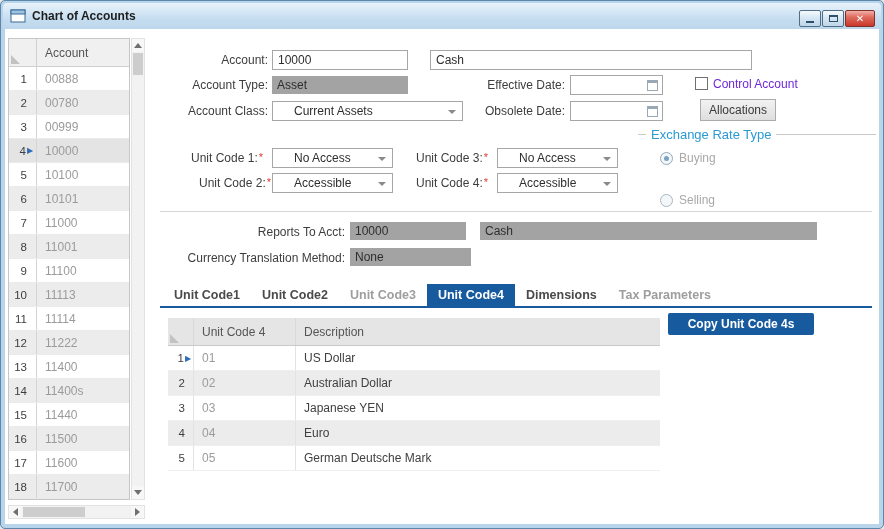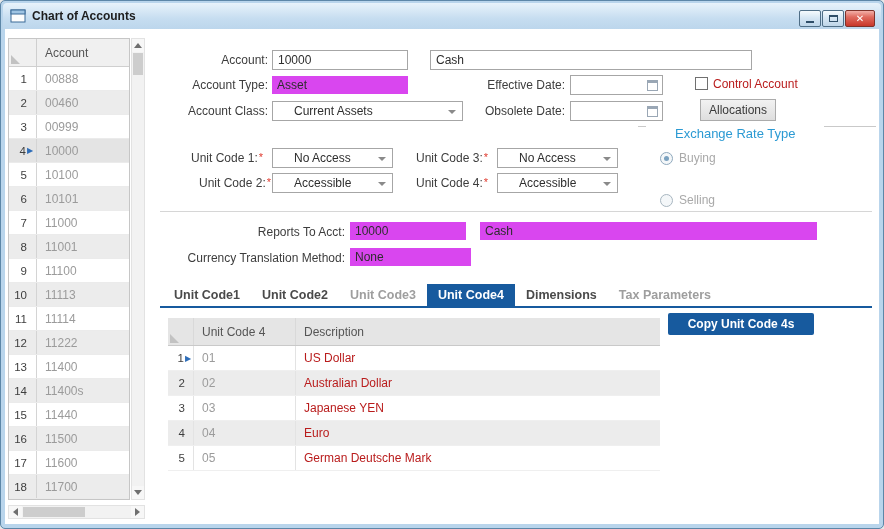--- a/index.html
+++ b/index.html
@@ -49,38 +49,38 @@
   .tri-down{width:0;height:0;border-left:4px solid transparent;border-right:4px solid transparent;border-top:5px solid #6f6f6f;}
   .tri-left{width:0;height:0;border-top:4px solid transparent;border-bottom:4px solid transparent;border-right:5px solid #6f6f6f;}
   .tri-right{width:0;height:0;border-top:4px solid transparent;border-bottom:4px solid transparent;border-left:5px solid #6f6f6f;}
   .sb-thumb-v{position:absolute;left:1px;top:14px;width:10px;height:22px;background:#cdcdcd;}
   .sb-thumb-h{position:absolute;left:14px;top:1px;width:62px;height:10px;background:#cdcdcd;}
 
   
   .lbl{position:absolute;font-size:12px;color:#3d3d3d;text-align:right;}
   .field{position:absolute;height:20px;border:1px solid #a6a6a6;background:#fff;font-size:12px;color:#2e2e2e;
     display:flex;align-items:center;padding-left:5px;}
-  .ro{position:absolute;height:18px;background:#d946ef;font-size:12px;color:#2e2e2e;
+  .ro{position:absolute;height:18px;background:#a3a3a3;font-size:12px;color:#2e2e2e;
     display:flex;align-items:center;padding-left:5px;}
   .dd{position:absolute;height:20px;border:1px solid #a6a6a6;background:#fff;font-size:12px;color:#2e2e2e;
     display:flex;align-items:center;padding-left:21px;}
   .dd-arrow{position:absolute;right:6px;top:8px;width:0;height:0;border-left:4px solid transparent;
     border-right:4px solid transparent;border-top:4px solid #8a8a8a;}
   .cal-icon{position:absolute;right:4px;top:4px;width:11px;height:11px;border:1px solid #9aa7b5;
     border-top:3px solid #9aa7b5;background:#fff;}
   .req{color:#e03b2f;font-size:11px;vertical-align:top;margin-left:1px;}
-  .chk-row{position:absolute;display:flex;align-items:center;font-size:12px;color:#b91c1c;height:15px;}
+  .chk-row{position:absolute;display:flex;align-items:center;font-size:12px;color:#6d28d9;height:15px;}
   .checkbox{width:13px;height:13px;border:1px solid #707070;background:#fff;margin-right:5px;}
   .btn{position:absolute;border:1px solid #ababab;background:linear-gradient(#f2f2f2,#dedede);
     font-size:12px;color:#3a3a3a;display:flex;align-items:center;justify-content:center;}
   .sep{position:absolute;left:155px;top:182px;width:712px;height:1px;background:#d6d6d6;}
 
   
   .ert{position:absolute;left:633px;top:97px;width:238px;}
-  .ert-title{display:flex;height:16px;gap:24px;}
+  .ert-title{display:flex;align-items:center;height:16px;}
   .ert-line{height:1px;background:#c9c9c9;}
   .ert-line.l{width:8px;}
   .ert-line.r{flex:1;}
   .ert-text{color:#2b9ad3;font-size:13px;padding:0 5px;white-space:nowrap;}
   .radio-row{display:flex;align-items:center;margin:9px 0 0 22px;height:14px;}
   .radio-row + .radio-row{margin-top:28px;}
   .radio{width:13px;height:13px;border:1px solid #a8b6c0;border-radius:50%;background:#f4f7f9;
     margin-right:6px;position:relative;}
   .radio.on{border-color:#8fa9bd;}
   .radio.on::after{content:"";position:absolute;left:3px;top:3px;width:5px;height:5px;border-radius:50%;background:#7ba2c0;}
@@ -102,21 +102,21 @@
   .u-header{display:flex;height:28px;background:#e5e5e5;border-bottom:1px solid #c9c9c9;}
   .u-h-num{width:26px;position:relative;border-right:1px solid #d9d9d9;}
   .u-h-code{width:102px;display:flex;align-items:center;padding-left:8px;font-size:12px;color:#555;border-right:1px solid #d9d9d9;}
   .u-h-desc{flex:1;display:flex;align-items:center;padding-left:8px;font-size:12px;color:#555;}
   .u-row{display:flex;height:25px;background:#fff;border-bottom:1px solid #efefef;}
   .u-row.alt{background:#ececec;}
   .u-num{width:26px;display:flex;align-items:center;justify-content:flex-end;padding-right:8px;
     font-size:11.5px;color:#3e3e3e;border-right:1px solid #e3e3e3;}
   .u-row.sel .u-num{padding-right:0;}
   .u-code{width:102px;display:flex;align-items:center;padding-left:8px;font-size:12px;color:#9b9b9b;border-right:1px solid #e3e3e3;}
-  .u-desc{flex:1;display:flex;align-items:center;padding-left:8px;font-size:12px;color:#b91c1c;}
+  .u-desc{flex:1;display:flex;align-items:center;padding-left:8px;font-size:12px;color:#404040;}
 </style>
 </head>
 <body>
 
 <div class="window">
   <div class="titlebar">
     <span class="app-icon">
       <svg width="16" height="14" viewBox="0 0 16 14">
           <rect x="1" y="1" width="14" height="12" fill="#fdfdfd" stroke="#3a6a97"></rect>
           <rect x="1" y="1" width="14" height="4" fill="#9fc4e3" stroke="#3a6a97"></rect>
@@ -145,21 +145,21 @@
           </div>
         <div class="acct-h">Account</div>
       </div>
       <div>
           <div class="a-row">
             <div class="a-num">1</div>
             <div class="a-cell">00888</div>
           </div>
           <div class="a-row alt">
             <div class="a-num">2</div>
-            <div class="a-cell">00460</div>
+            <div class="a-cell">00780</div>
           </div>
           <div class="a-row">
             <div class="a-num">3</div>
             <div class="a-cell">00999</div>
           </div>
           <div class="a-row alt sel">
             <div class="a-num">4<span class="sel-arrow">▶</span></div>
             <div class="a-cell">10000</div>
           </div>
           <div class="a-row">

